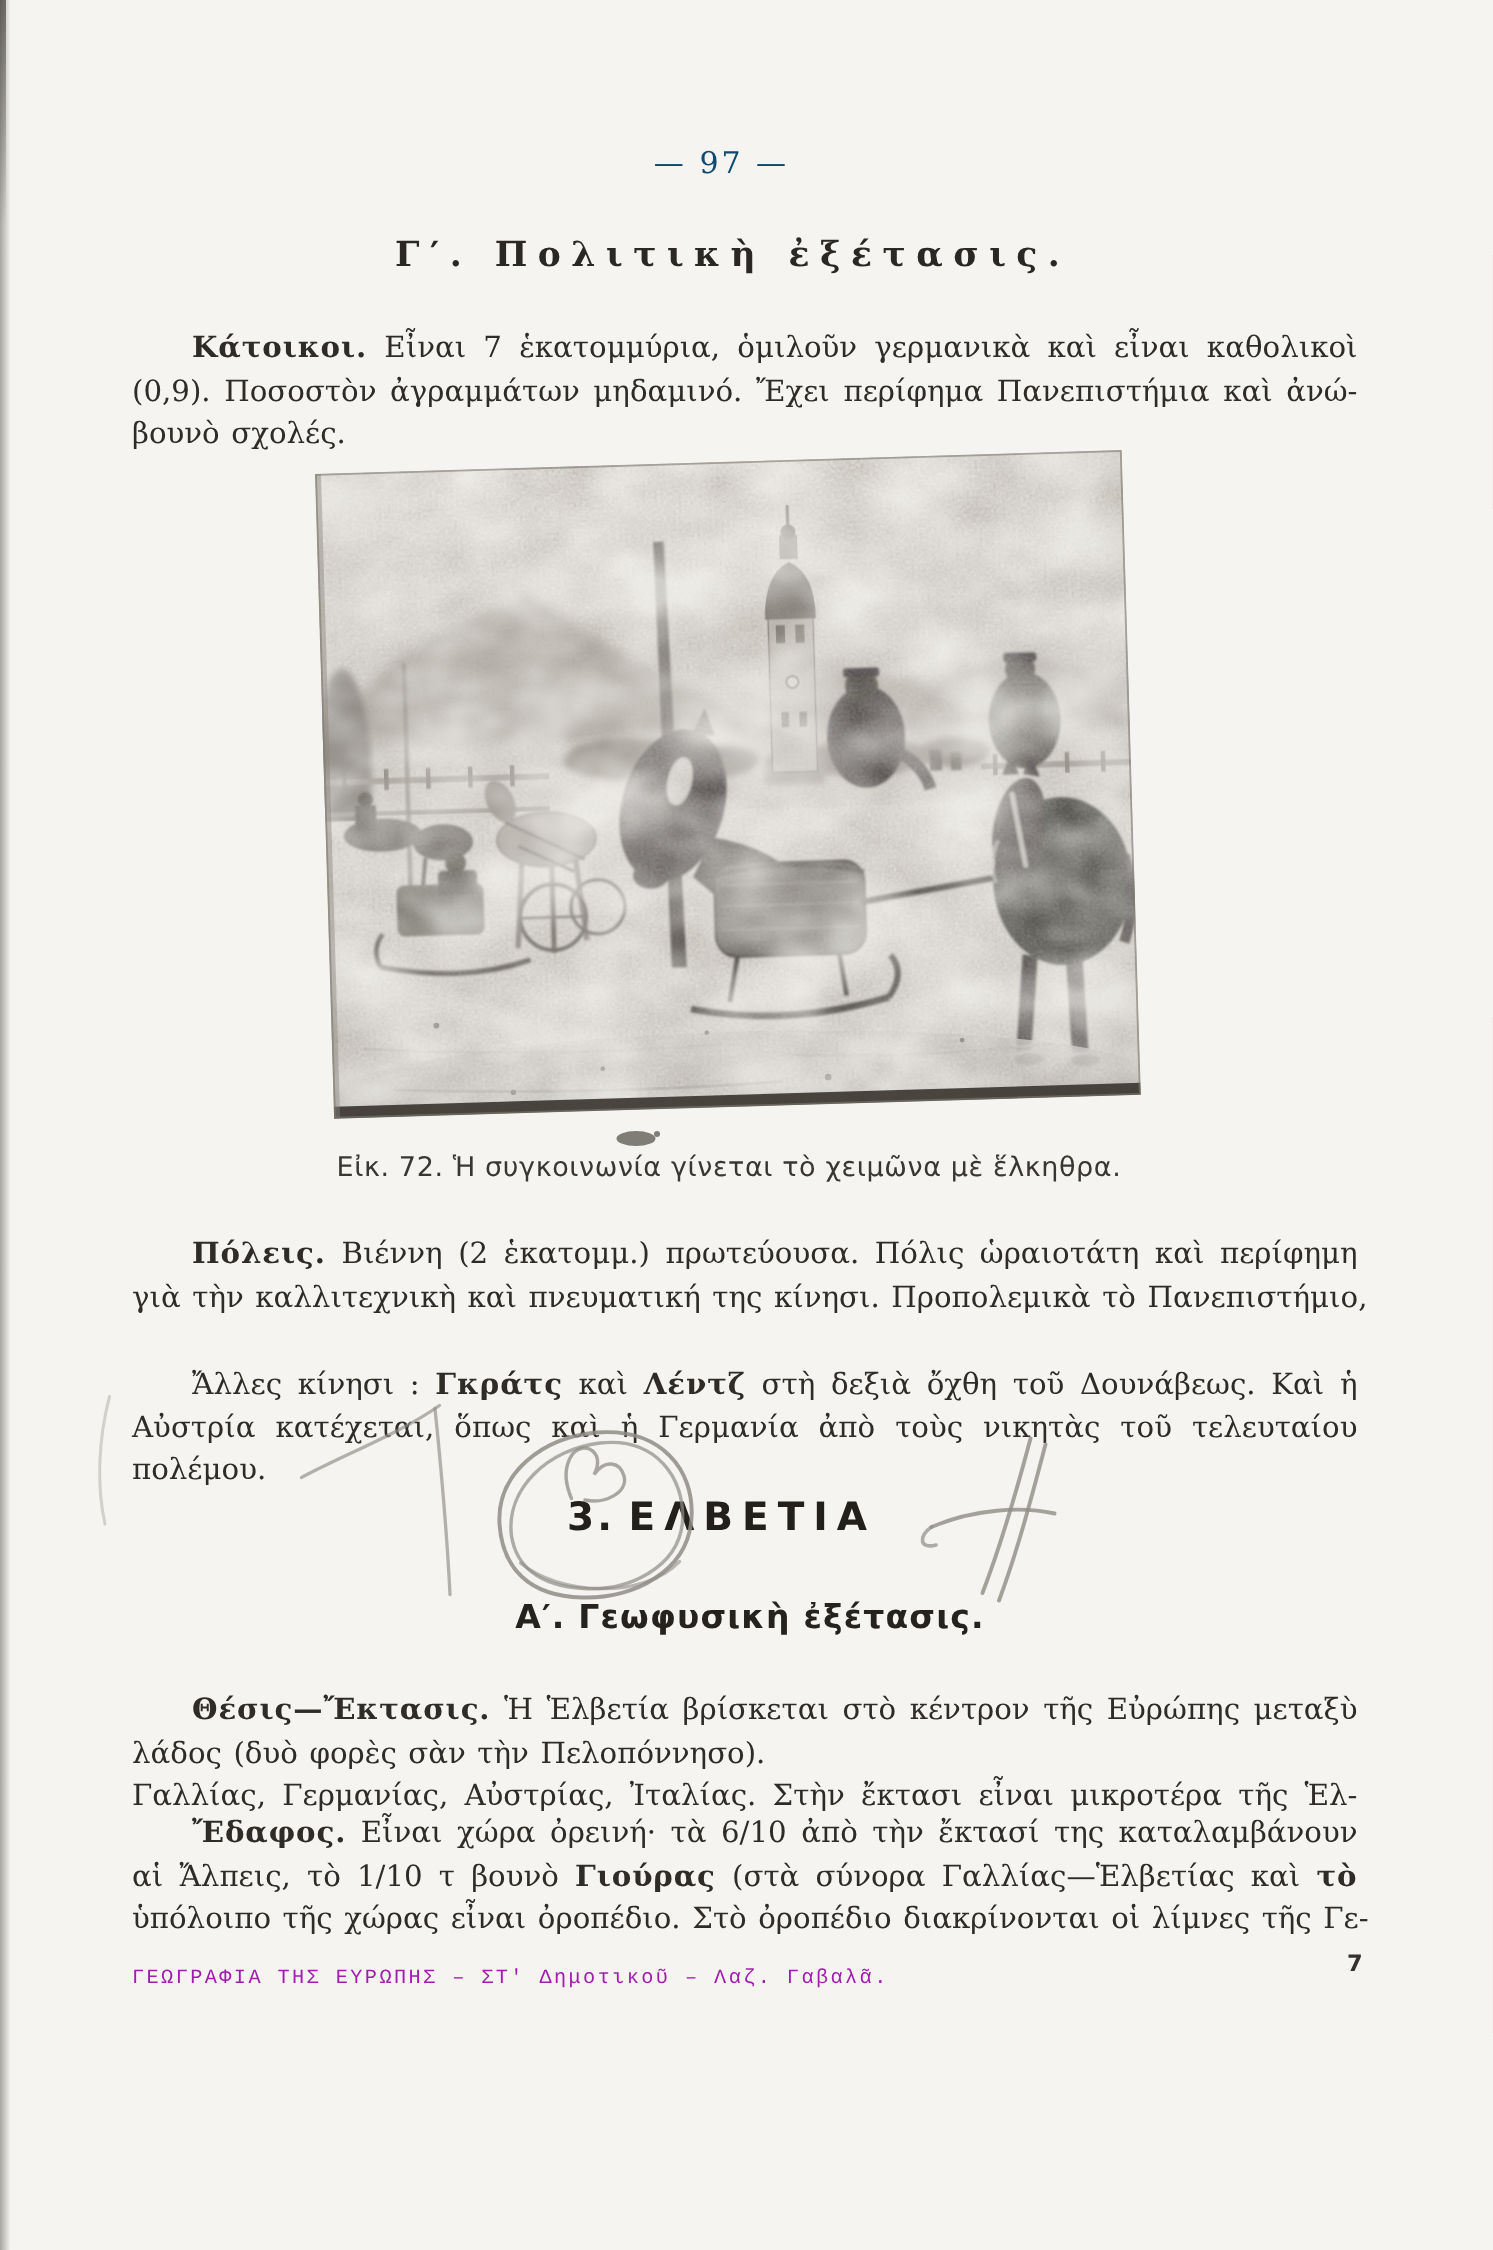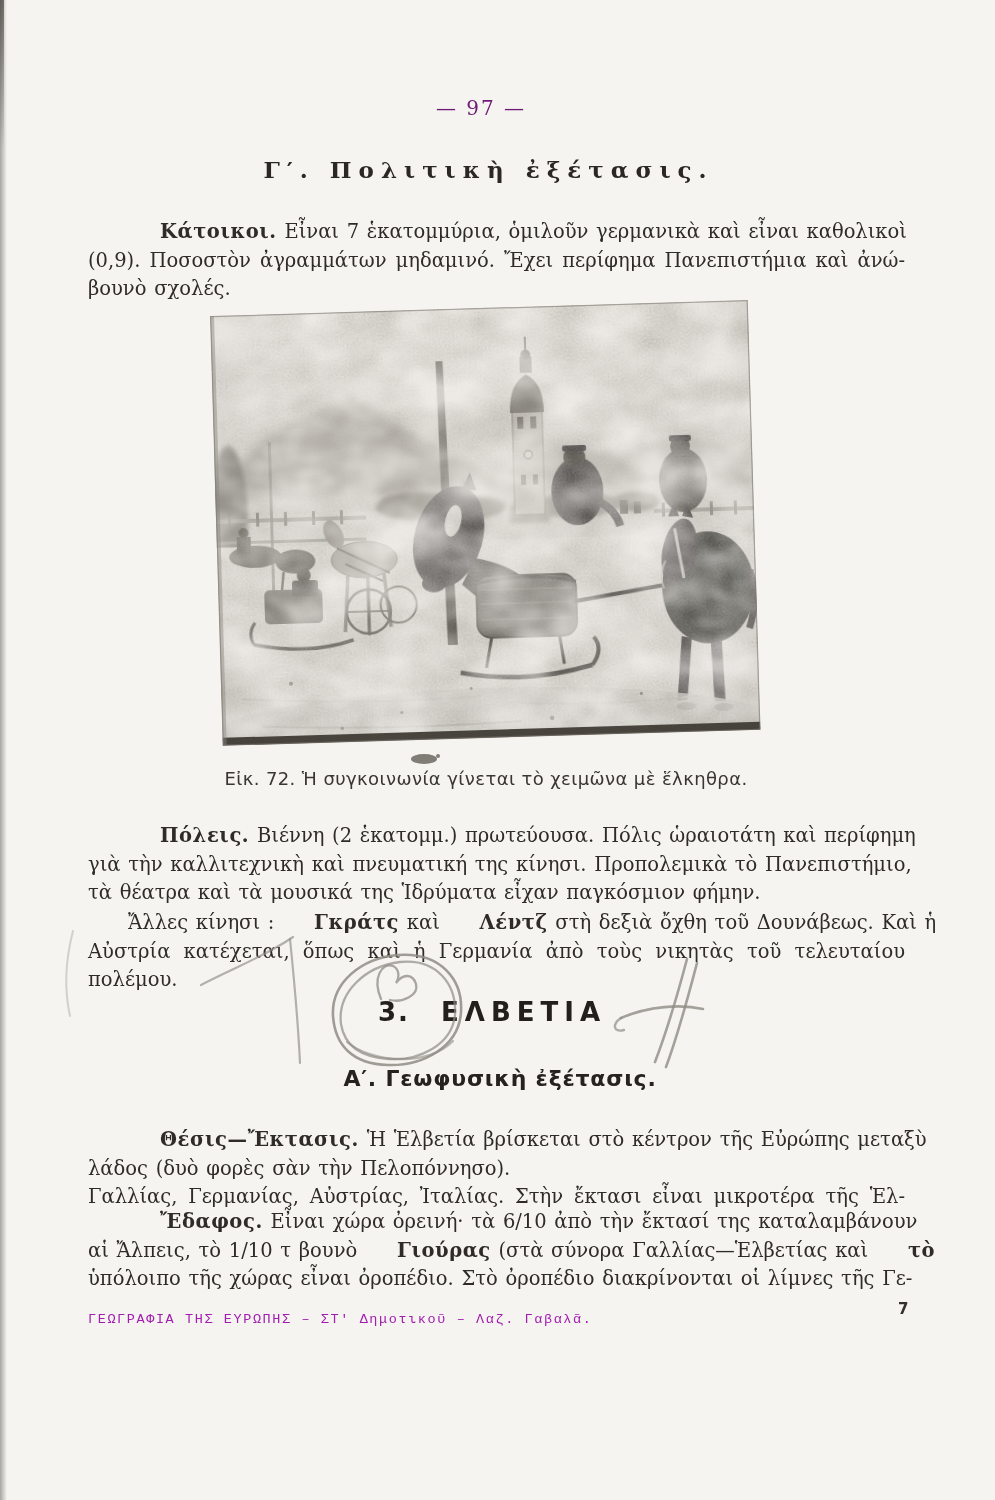--- a/index.html
+++ b/index.html
@@ -8,42 +8,42 @@
     background:#f5f4f1;
     font-family:"DejaVu Serif", serif;
     color:#2e2b27;
   }
   .edge-left{position:absolute;left:0;top:0;width:7px;height:1500px;
     background:linear-gradient(to right, rgba(92,88,81,.5), rgba(92,88,81,0));}
   .edge-left-top{position:absolute;left:0;top:0;width:4px;height:150px;
     background:linear-gradient(to bottom, rgba(55,52,46,.65), rgba(55,52,46,0));}
 
   .pagenum{position:absolute;top:96px;left:0;width:962px;text-align:center;
-    font-size:20px;letter-spacing:2px;color:#701a75;}
+    font-size:20px;letter-spacing:2px;color:#0c4a6e;}
   .h1{position:absolute;top:140px;left:0;width:945px;margin:16px;text-align:center;
     font-size:23px;font-weight:bold;letter-spacing:7px;color:#2b2823;}
 
   .para{position:absolute;left:88px;width:817px;font-size:19.5px;color:#2f2c28;word-spacing:1.5px;}
   .para .line{height:28.5px;line-height:28.5px;white-space:nowrap;text-align:left;overflow:visible;}
   .para .line.full{text-align:justify;text-align-last:justify;}
   .para .line.indent{padding-left:40px;}
-  .para .b{font-weight:bold;letter-spacing:.6px;margin-left:32px;}
+  .para .b{font-weight:bold;letter-spacing:.6px;}
   .p1{top:218px;} .p2{top:822px;} .p3{top:909px;} .p4{top:1126px;} .p5{top:1208px;}
 
   .photo{position:absolute;left:210px;top:316px;width:538px;height:430px;margin:0;
     transform:rotate(-1.7deg);transform-origin:0 0;}
   .photo svg{display:block;}
 
   .caption{position:absolute;top:768px;left:0;width:972px;text-align:center;
     font-family:"DejaVu Sans", sans-serif;font-size:18px;letter-spacing:.4px;color:#3a3733;}
 
   .h2{position:absolute;top:997px;left:378px;
     font-family:"DejaVu Sans", sans-serif;font-weight:bold;font-size:26px;color:#23201c;}
   .h2num{letter-spacing:2px;}
-  .h2txt{margin-left:22px;letter-spacing:6px;}
+  .h2txt{letter-spacing:6px;}
   .h3{position:absolute;top:1066px;left:0;width:936px;text-align:center;
     font-family:"DejaVu Sans", sans-serif;font-weight:bold;font-size:22px;
     letter-spacing:.8px;color:#26231f;padding-left:32px;}
 
   .footer-left{position:absolute;top:1312px;left:88px;
     font-family:Liberation Mono, monospace;font-size:13.5px;letter-spacing:1.6px;color:#a21caf;}
   .footer-right{position:absolute;top:1300px;left:898px;
     font-family:"DejaVu Sans", sans-serif;font-size:15px;font-weight:bold;color:#35322d;}
 
   .pencil{position:absolute;left:0;top:0;pointer-events:none;}
@@ -226,21 +226,20 @@
       <rect x="0" y="0" width="4" height="430" fill="#8a857c" opacity="0.45"></rect>
       <rect x="0.5" y="0.5" width="537" height="429" fill="none" stroke="#7d786f" stroke-width="1.5" opacity="0.6"></rect>
     </svg>
   </figure>
 
   <div class="caption">Εἰκ. 72. Ἡ συγκοινωνία γίνεται τὸ χειμῶνα μὲ ἕλκηθρα.</div>
 
   <div class="para p2">
       <div class="line full indent"><span class="b">Πόλεις.</span><span> Βιέννη (2 ἑκατομμ.) πρωτεύουσα. Πόλις ὡραιοτάτη καὶ περίφημη</span></div>
       <div class="line full"><span>γιὰ τὴν καλλιτεχνικὴ καὶ πνευματική της κίνησι. Προπολεμικὰ τὸ Πανεπιστήμιο,</span></div>
-      <div class="line"><span>τὰ θέατρα καὶ τὰ μουσικά της Ἱδρύματα εἶχαν παγκόσμιον φήμην.</span></div>
     </div>
   <div class="para p3">
       <div class="line full indent"><span>Ἄλλες κίνησι : </span><span class="b">Γκράτς</span><span> καὶ </span><span class="b">Λέντζ</span><span> στὴ δεξιὰ ὄχθη τοῦ Δουνάβεως. Καὶ ἡ</span></div>
       <div class="line full"><span>Αὐστρία κατέχεται, ὅπως καὶ ἡ Γερμανία ἀπὸ τοὺς νικητὰς τοῦ τελευταίου</span></div>
       <div class="line"><span>πολέμου.</span></div>
     </div>
 
   <div class="h2">
     <span class="h2num">3.</span>
     <span class="h2txt">ΕΛΒΕΤΙΑ</span>

